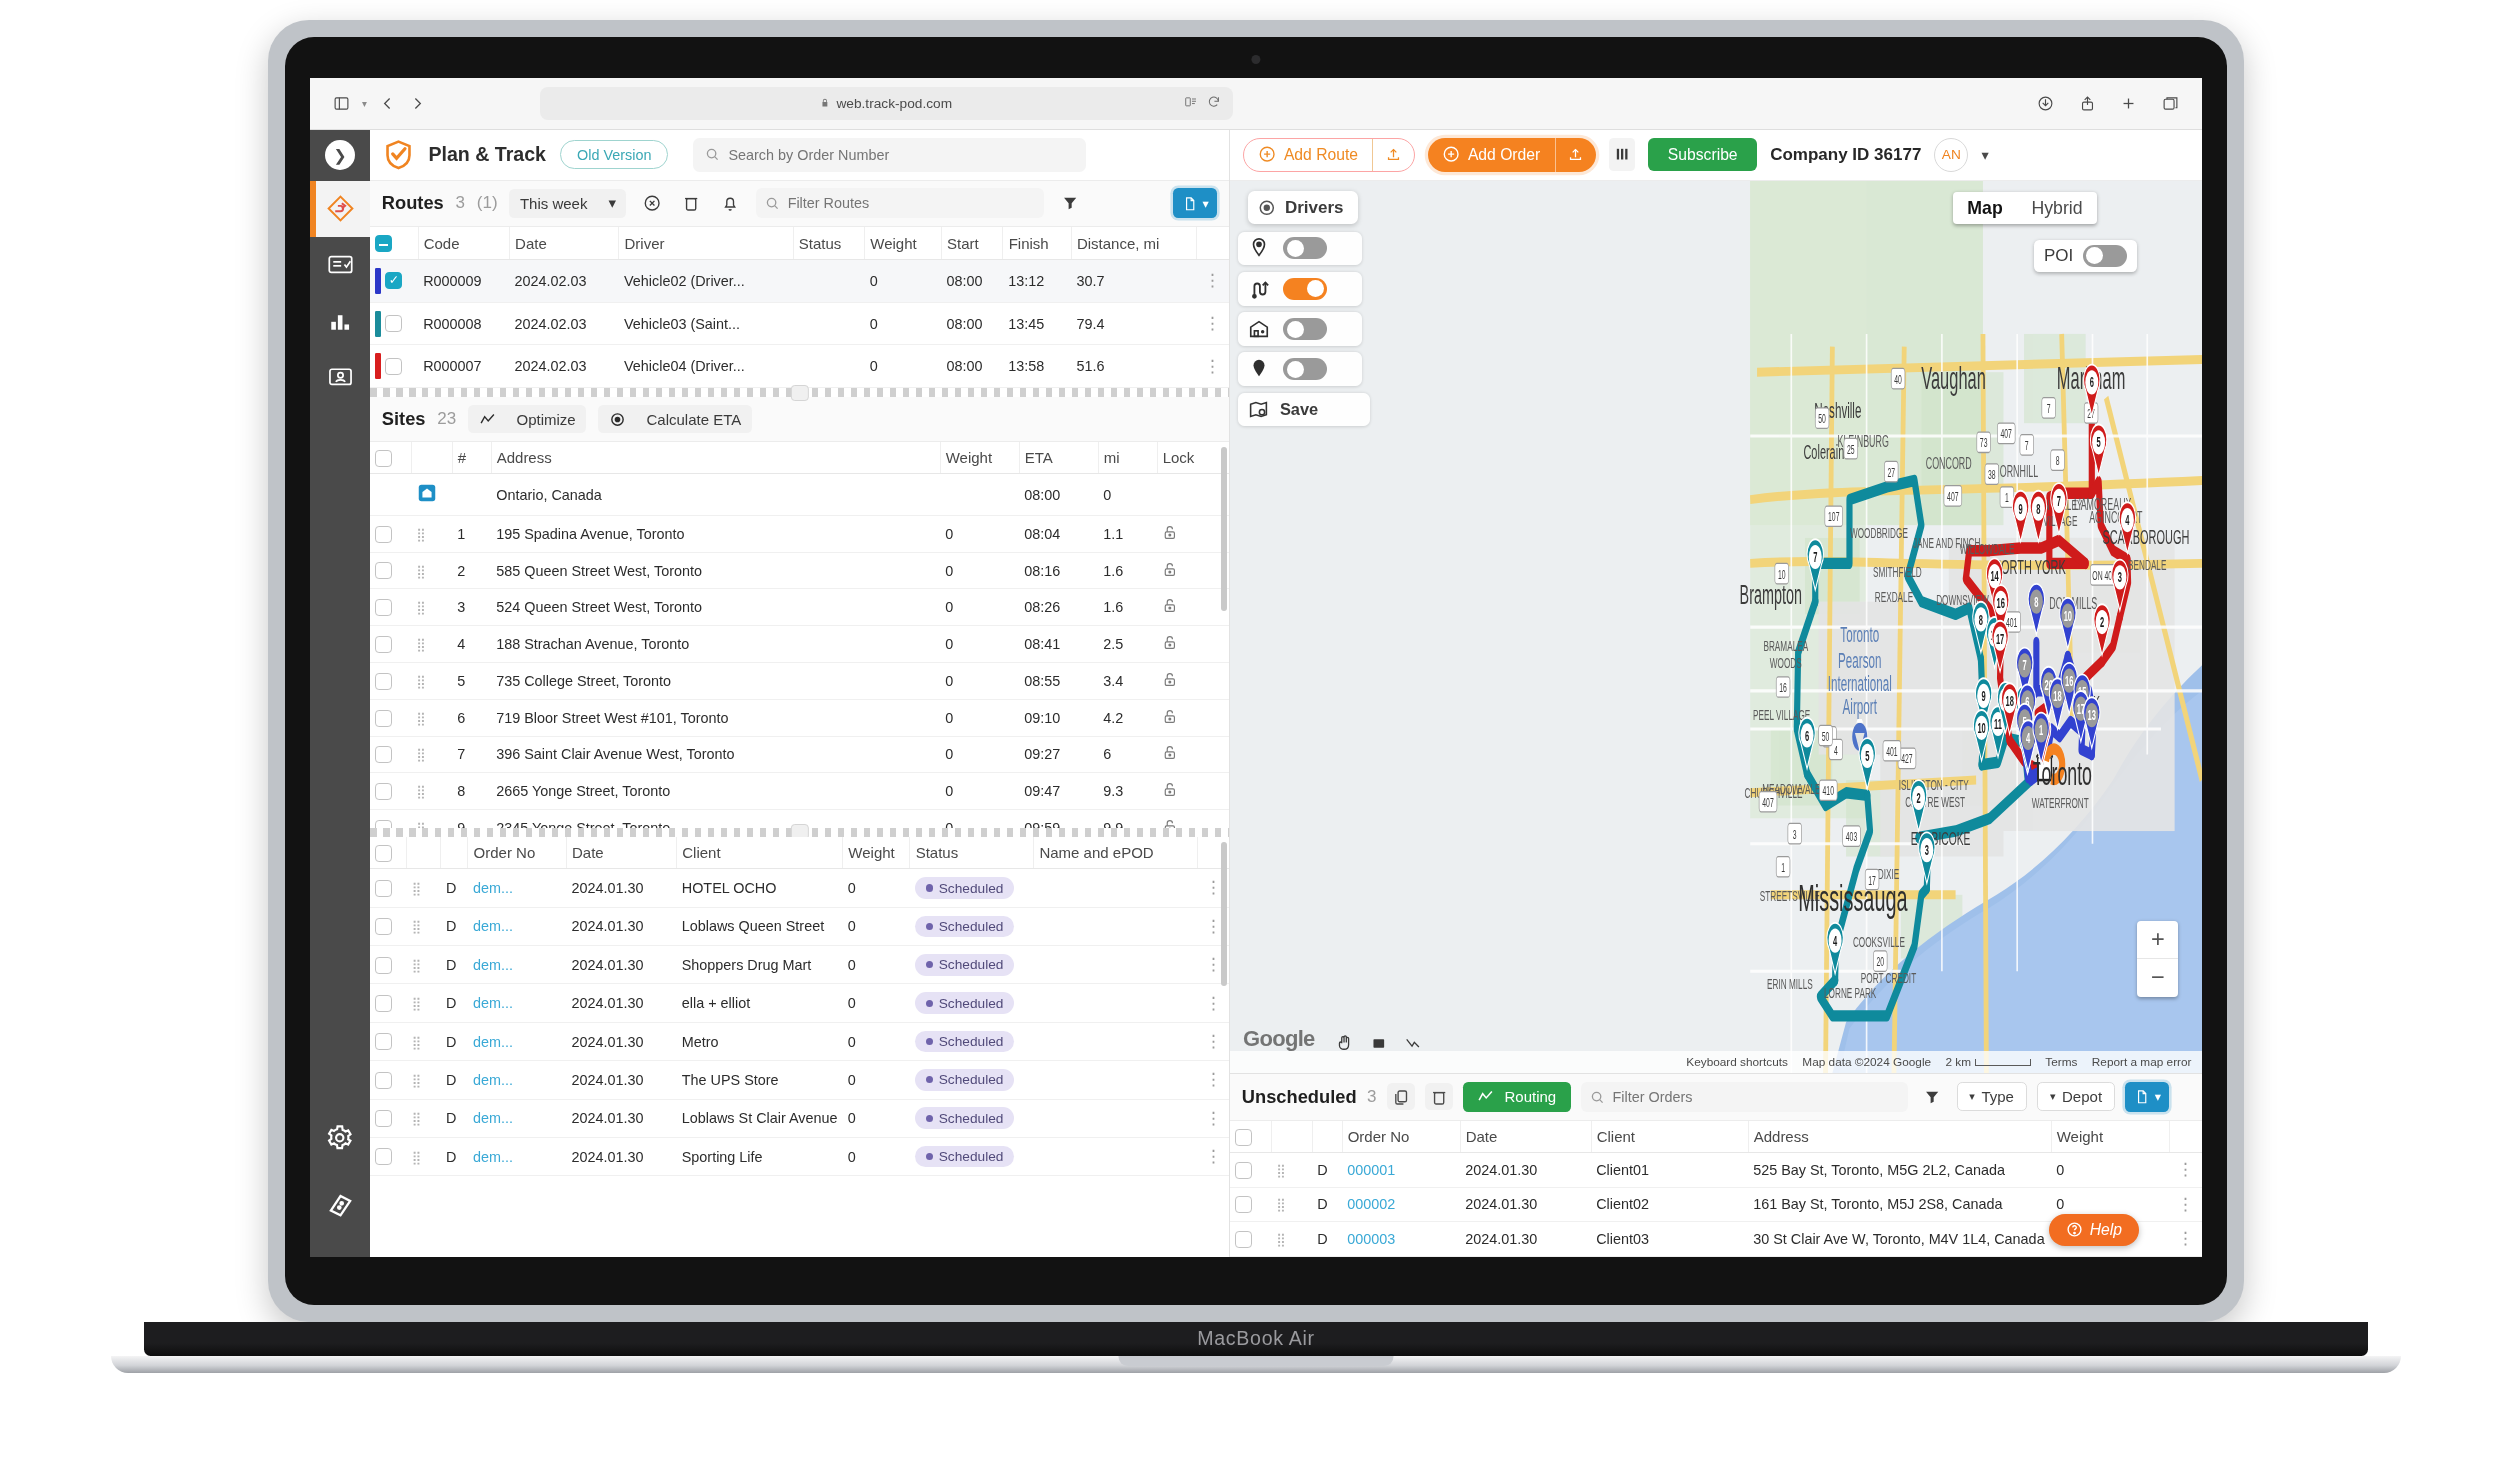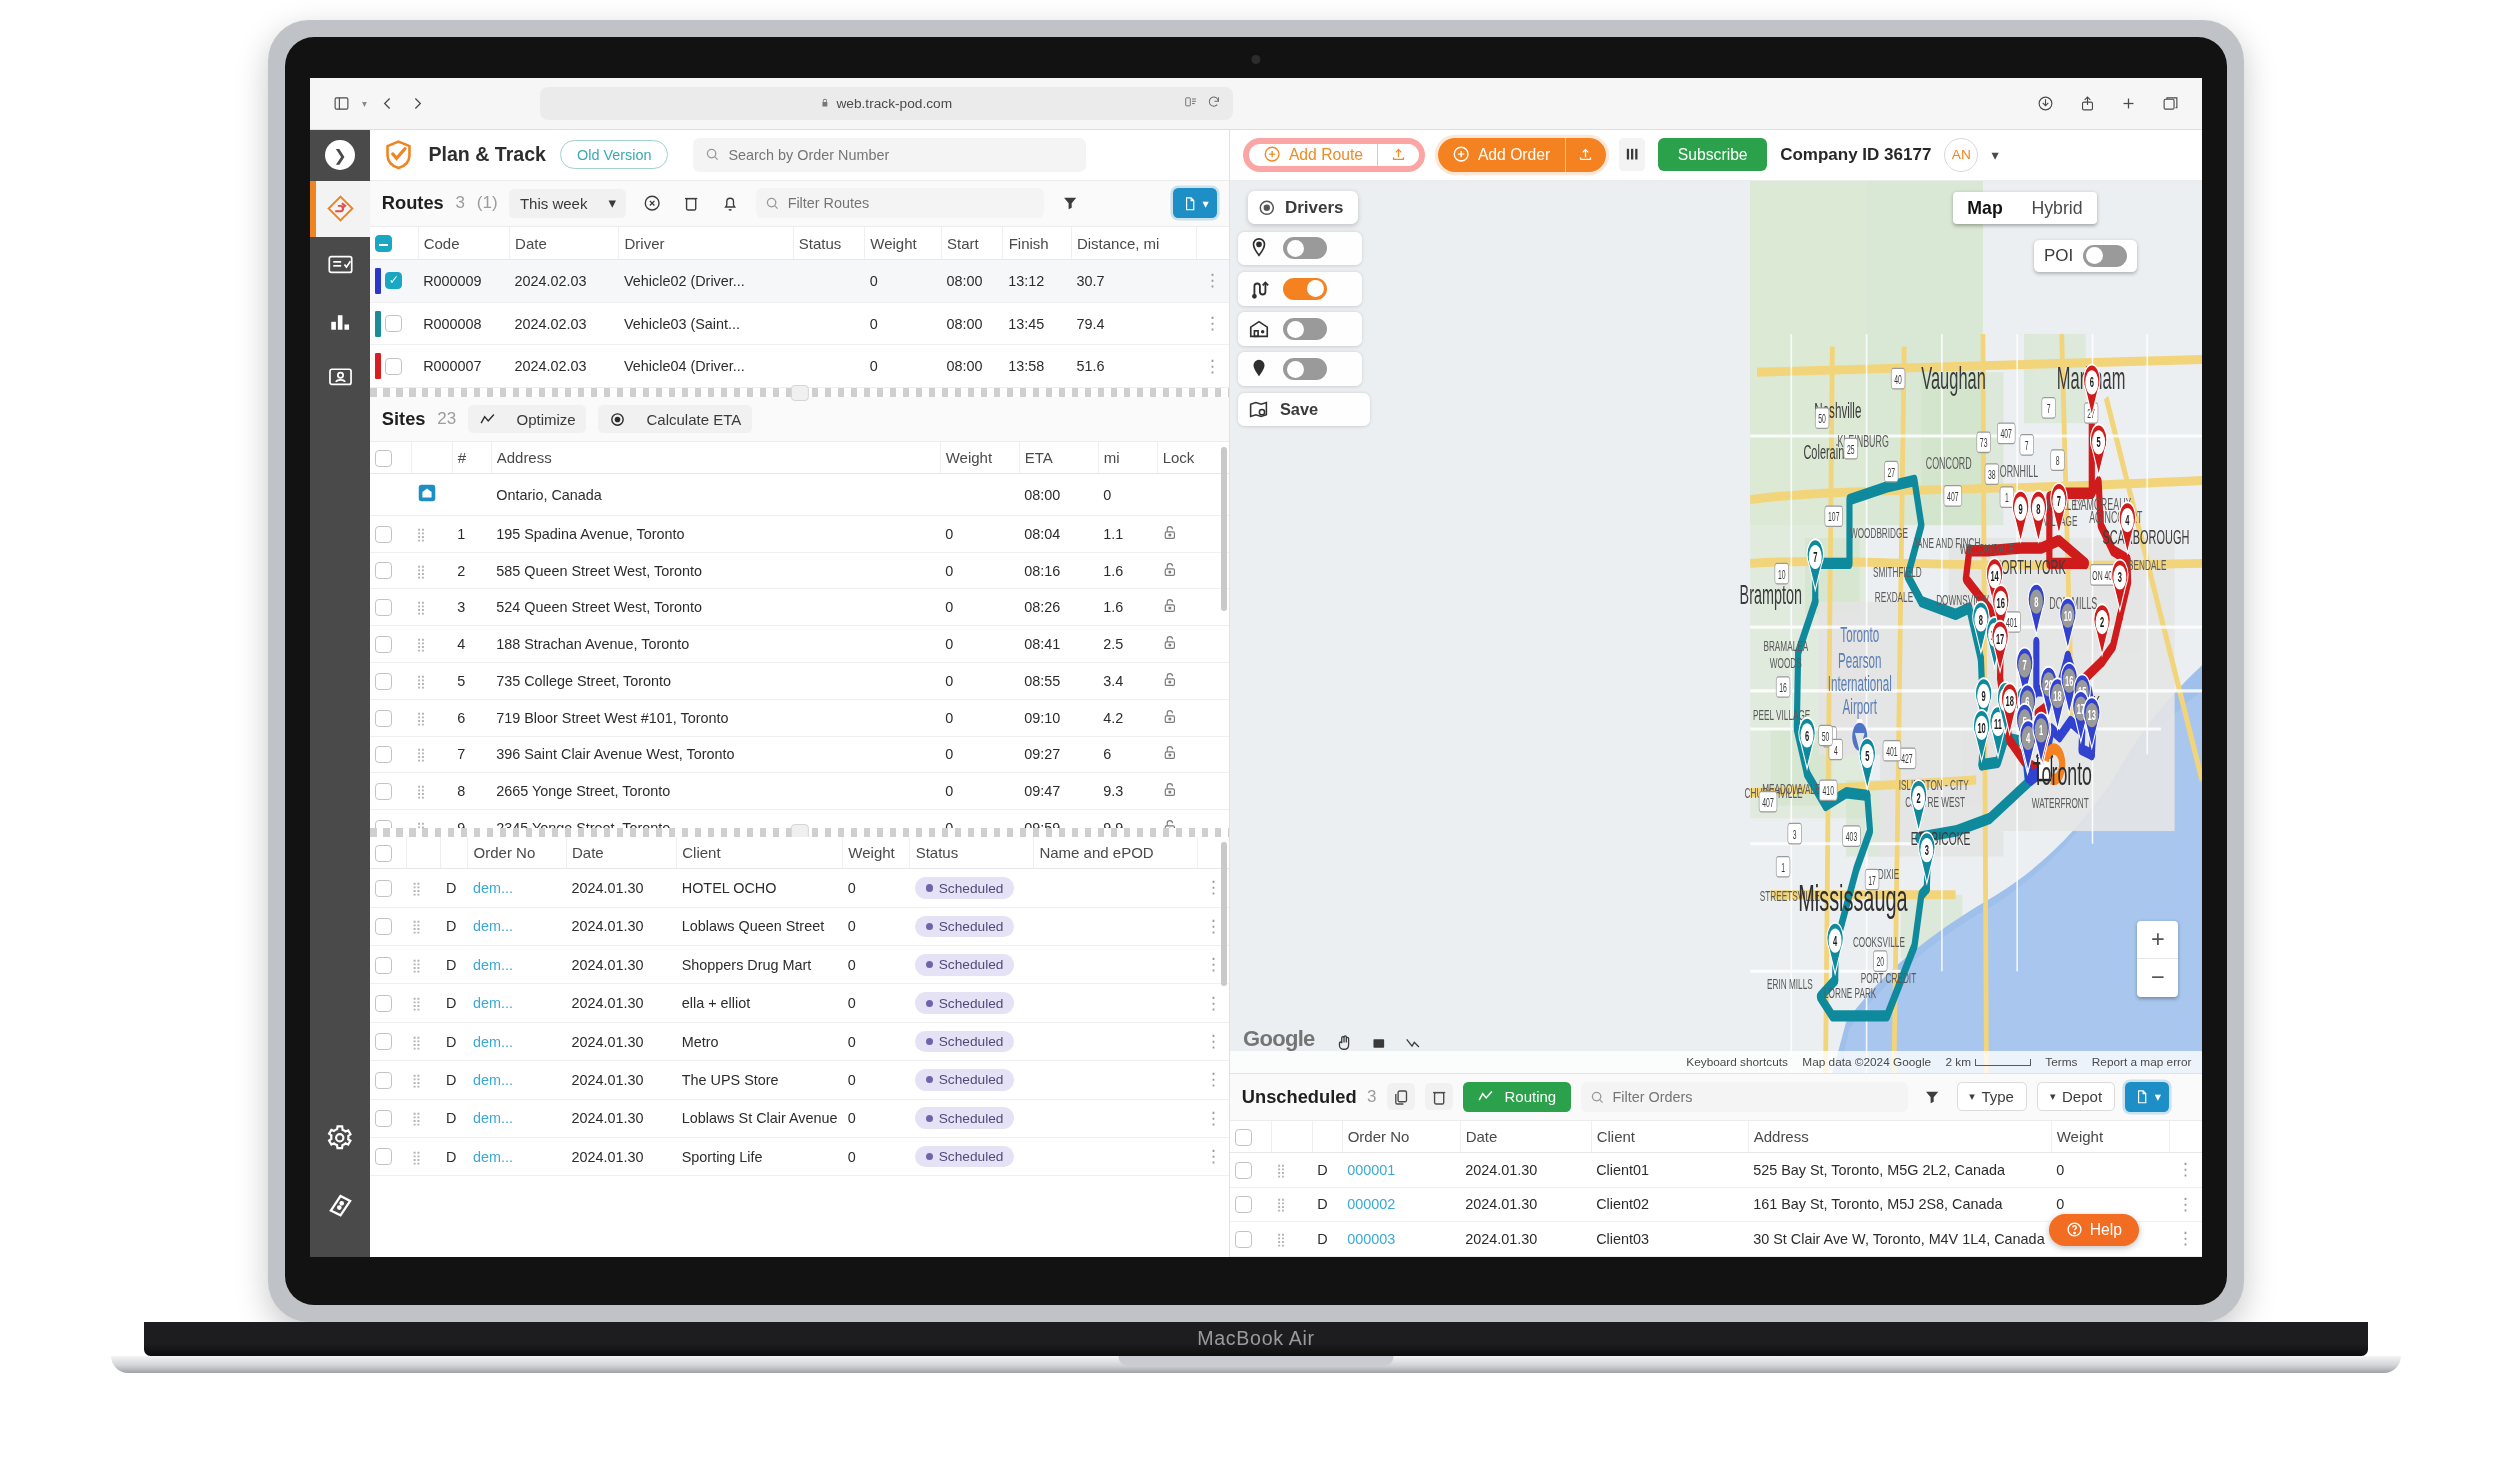--- a/index.html
+++ b/index.html
@@ -113,21 +113,21 @@
 
   .sashed { height:9.2px; background:repeating-linear-gradient(90deg,#cfcfcf 0 6.5px,transparent 6.5px 13px); position:relative; }
   .sashed .knob { position:absolute; left:50%; transform:translateX(-50%); top:-3.3px; width:18.3px; height:15.7px; background:#f0f0f0; border-radius:3.9px; border:0.7px solid #d5d5d5; }
 
   .scrollwrap { overflow:hidden; position:relative; }
   .vbar { position:absolute; right:2px; top:5.2px; width:5.9px; border-radius:3.9px; background:#c9c9c9; }
 
   
   .rightcol { flex:1; display:flex; flex-direction:column; position:relative; }
   .topbar2 { height:51px; background:#fff; display:flex; align-items:center; gap:13px; padding:0 13px; border-bottom:0.7px solid #ececec; }
-  .ghostbtn { border:6px solid #fca5a5; color:#ef8b24; border-radius:17px; height:34px; display:flex; align-items:center; font-size:15.7px; overflow:hidden; }
+  .ghostbtn { border:1px solid #fca5a5; color:#ef8b24; border-radius:17px; height:34px; display:flex; align-items:center; font-size:15.7px; overflow:hidden; }
   .ghostbtn .lbl { display:flex; align-items:center; gap:7.2px; padding:0 14.4px; }
   .ghostbtn .sep { width:1px; background:#f0c793; height:100%; }
   .ghostbtn .up { padding:0 11.8px; display:flex; align-items:center; }
   .orangebtn { background:#f58220; color:#fff; border-radius:17px; height:34px; display:flex; align-items:center; font-size:15.7px; overflow:hidden; box-shadow:0 0 0 3.3px rgba(245,130,32,.18); }
   .orangebtn .sep { width:1px; background:rgba(255,255,255,.5); height:100%; }
   .greenbtn { background:#2aa14a; color:#fff; border-radius:5.9px; padding:7.9px 19.6px; font-size:15.7px; }
   .companyid { font-size:17px; color:#272727; font-weight:700;}
   .avatar { width:34px; height:34px; border-radius:50%; border:1px solid #d9d9d9; display:flex; align-items:center; justify-content:center; color:#f08421; font-size:13.7px; }
 
   .mapwrap { flex:1; position:relative; overflow:hidden; background:#e8eef0; }
@@ -153,21 +153,21 @@
   .zoomctl div:first-child { border-bottom:0.7px solid #e6e6e6; }
 
   .mapattr { position:absolute; left:0; right:0; bottom:0; height:22px; background:rgba(255,255,255,.78); display:flex; align-items:center; justify-content:flex-end; gap:14.4px; padding:0 10.5px; font-size:11.8px; color:#4a4a4a; }
   .gwm { position:absolute; left:13px; bottom:21px; font-size:22px; font-weight:700; color:#5f5f5f; opacity:.85; letter-spacing:-0.7px;}
   .drawtools { position:absolute; left:105px; bottom:21px; display:flex; gap:14.4px; color:#3a3a3a; }
   .drawtools svg { width:19.6px; height:18.3px; }
   .scalebar { display:inline-block; width:56px; height:6.5px; border:1.3px solid #5a5a5a; border-top:0; vertical-align:middle; margin-left:3.9px; }
 
   
   .unsched { background:#fff; border-top:0.7px solid #e2e2e2; }
-  .helpbtn { position:absolute; right:63px; bottom:10.5px; background:#f26d21; color:#fff; border-radius:17px; padding:7.2px 17px; font-size:15.7px; display:flex; align-items:center; gap:6.5px; box-shadow:0 2px 6.5px rgba(0,0,0,.25); }
+  .helpbtn { position:absolute; right:63px; bottom:10.5px; background:#f26d21; color:#fff; border-radius:17px; padding:7.2px 17px; font-size:15.7px; display:flex; align-items:center; gap:6.5px; box-shadow:0 2px 6.5px rgba(0,0,0,.25);font-style:italic; }
   .tinybtn { background:#fff; border:0.7px solid #dcdcdc; border-radius:5.2px; padding:5.2px 11.8px; font-size:15px; color:#3d3d3d; display:flex; align-items:center; gap:6.5px;}
   .greenpill { background:#2aa14a; color:#fff; border-radius:5.2px; padding:6.5px 14.4px; font-size:15px; display:flex; align-items:center; gap:10px;}
 </style>
 </head>
 <body>
 
 <div class="stage">
 <div class="laptop">
 
   <div class="lid">

